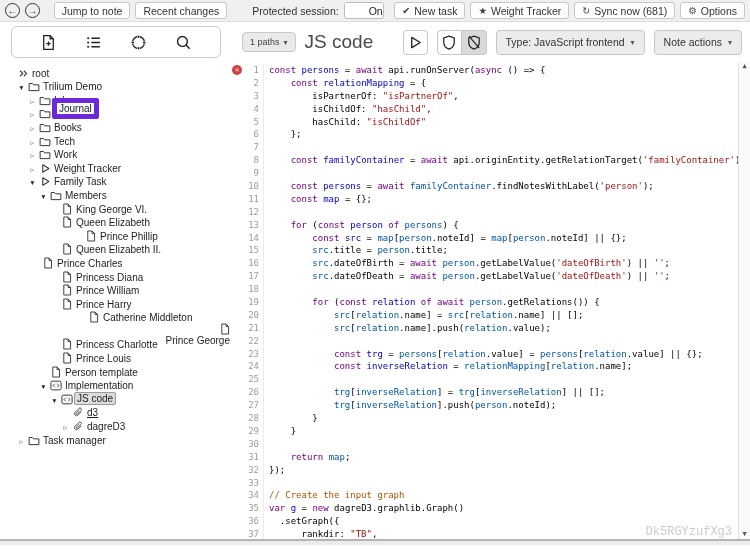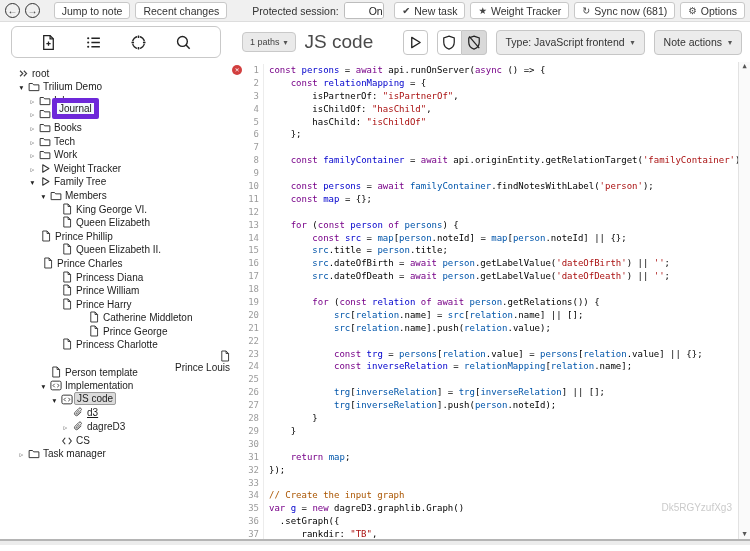--- a/index.html
+++ b/index.html
@@ -70,22 +70,22 @@
              font-size:7px; line-height:1; display:flex; align-items:center; justify-content:center;
              margin-right:4px; flex:none; font-weight:bold; }
   .cm-num { color:#9c9c9c; width:17px; text-align:right; padding-right:4px; }
   .cm-code { white-space:pre; padding-left:5px; }
   .tk-k { color:#770088; } .tk-d { color:#0000cc; } .tk-v { color:#0055aa; }
   .tk-s { color:#aa1111; } .tk-c { color:#aa5500; } .tk-p { color:#000; }
   .vscroll { position:absolute; top:0; right:0; bottom:0; width:12px; background:#fafafa;
              border-left:1px solid #e2e2e2; display:flex; flex-direction:column;
              justify-content:space-between; align-items:center; padding:1px 0; }
   .vscroll .arr { font-size:7px; color:#555; line-height:1; }
-  .watermark { position:absolute; right:18px; bottom:24px; color:#cbcbcb; font-size:10px;
-               font-family:Liberation Sans, sans-serif; }
+  .watermark { position:absolute; right:18px; bottom:0; color:#cbcbcb; font-size:12px;
+               font-family:Liberation Mono, monospace; }
 
   
   .bottom-bar { height:6px; background:#ececec; border-top:2px solid #b4b4b4; }
 
   svg { display:block; }
 </style>
 </head>
 <body>
 
 <div class="topbar">
@@ -240,21 +240,21 @@
           </span>
           <span class="tlabel">Weight Tracker</span>
         </div>
         <div class="trow" style="padding-left: 27px;">
           <span class="texp open">▾</span>
           <span class="ticon">
             <svg width="11" height="11" viewBox="0 0 16 16">
               <path d="M4 2.5L13 8L4 13.5z" fill="none" stroke="#333" stroke-width="1.5" stroke-linejoin="round"></path>
             </svg>
           </span>
-          <span class="tlabel">Family Tree</span>
+          <span class="tlabel">Family Task</span>
         </div>
         <div class="trow" style="padding-left: 38px;">
           <span class="texp open">▾</span>
           <span class="ticon">
             <svg width="12" height="11" viewBox="0 0 16 14">
               <path d="M1.5 12.5v-9.5h4.5l1.5 1.8h7v7.7z" fill="none" stroke="#333" stroke-width="1.3" stroke-linejoin="round"></path>
             </svg>
           </span>
           <span class="tlabel">Members</span>
         </div>
@@ -271,21 +271,21 @@
         <div class="trow" style="padding-left: 49px;">
           <span class="texp"></span>
           <span class="ticon">
             <svg width="10" height="12" viewBox="0 0 14 16">
               <path d="M2.5 1h6l3.5 3.5V15h-9.5z" fill="none" stroke="#333" stroke-width="1.3" stroke-linejoin="round"></path>
               <path d="M8.5 1v3.5H12" fill="none" stroke="#333" stroke-width="1.3"></path>
             </svg>
           </span>
           <span class="tlabel">Queen Elizabeth</span>
         </div>
-        <div class="trow" style="padding-left: 28px;">
+        <div class="trow" style="padding-left: 73px;">
           <span class="texp"></span>
           <span class="ticon">
             <svg width="10" height="12" viewBox="0 0 14 16">
               <path d="M2.5 1h6l3.5 3.5V15h-9.5z" fill="none" stroke="#333" stroke-width="1.3" stroke-linejoin="round"></path>
               <path d="M8.5 1v3.5H12" fill="none" stroke="#333" stroke-width="1.3"></path>
             </svg>
           </span>
           <span class="tlabel">Prince Phillip</span>
         </div>
         <div class="trow" style="padding-left: 49px;">
@@ -341,41 +341,41 @@
         <div class="trow" style="padding-left: 76px;">
           <span class="texp"></span>
           <span class="ticon">
             <svg width="10" height="12" viewBox="0 0 14 16">
               <path d="M2.5 1h6l3.5 3.5V15h-9.5z" fill="none" stroke="#333" stroke-width="1.3" stroke-linejoin="round"></path>
               <path d="M8.5 1v3.5H12" fill="none" stroke="#333" stroke-width="1.3"></path>
             </svg>
           </span>
           <span class="tlabel">Catherine Middleton</span>
         </div>
-        <div class="trow" style="padding-left: 76px;">
+        <div class="trow" style="padding-left: 49px; flex-direction: column;">
           <span class="texp"></span>
           <span class="ticon">
             <svg width="10" height="12" viewBox="0 0 14 16">
               <path d="M2.5 1h6l3.5 3.5V15h-9.5z" fill="none" stroke="#333" stroke-width="1.3" stroke-linejoin="round"></path>
               <path d="M8.5 1v3.5H12" fill="none" stroke="#333" stroke-width="1.3"></path>
             </svg>
           </span>
           <span class="tlabel">Prince George</span>
         </div>
         <div class="trow" style="padding-left: 49px;">
           <span class="texp"></span>
           <span class="ticon">
             <svg width="10" height="12" viewBox="0 0 14 16">
               <path d="M2.5 1h6l3.5 3.5V15h-9.5z" fill="none" stroke="#333" stroke-width="1.3" stroke-linejoin="round"></path>
               <path d="M8.5 1v3.5H12" fill="none" stroke="#333" stroke-width="1.3"></path>
             </svg>
           </span>
           <span class="tlabel">Princess Charlotte</span>
         </div>
-        <div class="trow" style="padding-left: 49px; flex-direction: column;">
+        <div class="trow" style="padding-left: 49px;">
           <span class="texp"></span>
           <span class="ticon">
             <svg width="10" height="12" viewBox="0 0 14 16">
               <path d="M2.5 1h6l3.5 3.5V15h-9.5z" fill="none" stroke="#333" stroke-width="1.3" stroke-linejoin="round"></path>
               <path d="M8.5 1v3.5H12" fill="none" stroke="#333" stroke-width="1.3"></path>
             </svg>
           </span>
           <span class="tlabel">Prince Louis</span>
         </div>
         <div class="trow" style="padding-left: 38px;">
@@ -418,29 +418,20 @@
           <span class="tlabel u">d3</span>
         </div>
         <div class="trow" style="padding-left: 60px;">
           <span class="texp">▹</span>
           <span class="ticon">
             <svg width="11" height="11" viewBox="0 0 16 16">
               <path d="M12 7l-5 5a3 3 0 0 1-4.2-4.2L8.6 2a2.1 2.1 0 0 1 3 3l-5.4 5.4a1.1 1.1 0 0 1-1.5-1.5L9.3 4.3" fill="none" stroke="#333" stroke-width="1.2"></path>
             </svg>
           </span>
           <span class="tlabel">dagreD3</span>
-        </div>
-        <div class="trow" style="padding-left: 49px;">
-          <span class="texp"></span>
-          <span class="ticon">
-            <svg width="12" height="10" viewBox="0 0 16 14">
-              <path d="M5.5 2.5L2 7l3.5 4.5M10.5 2.5L14 7l-3.5 4.5" fill="none" stroke="#333" stroke-width="1.5"></path>
-            </svg>
-          </span>
-          <span class="tlabel">CS</span>
         </div>
         <div class="trow" style="padding-left: 16px;">
           <span class="texp">▹</span>
           <span class="ticon">
             <svg width="12" height="11" viewBox="0 0 16 14">
               <path d="M1.5 12.5v-9.5h4.5l1.5 1.8h7v7.7z" fill="none" stroke="#333" stroke-width="1.3" stroke-linejoin="round"></path>
             </svg>
           </span>
           <span class="tlabel">Task manager</span>
         </div>

